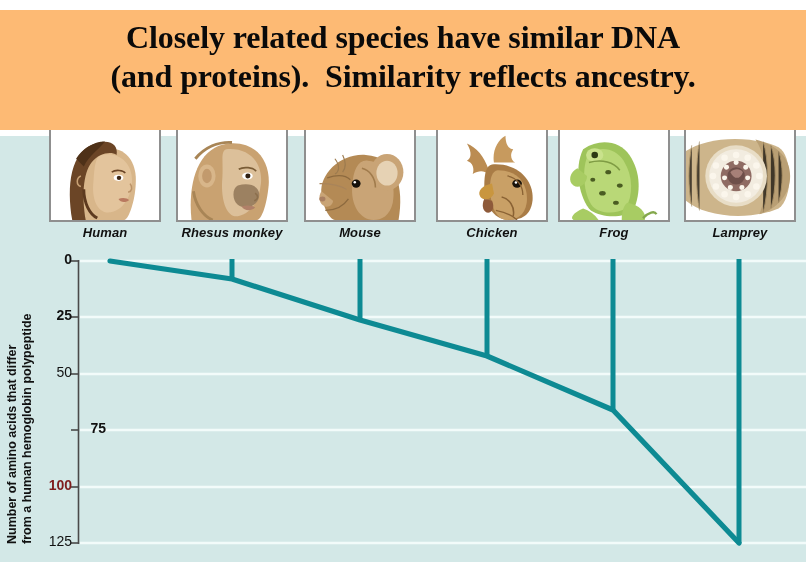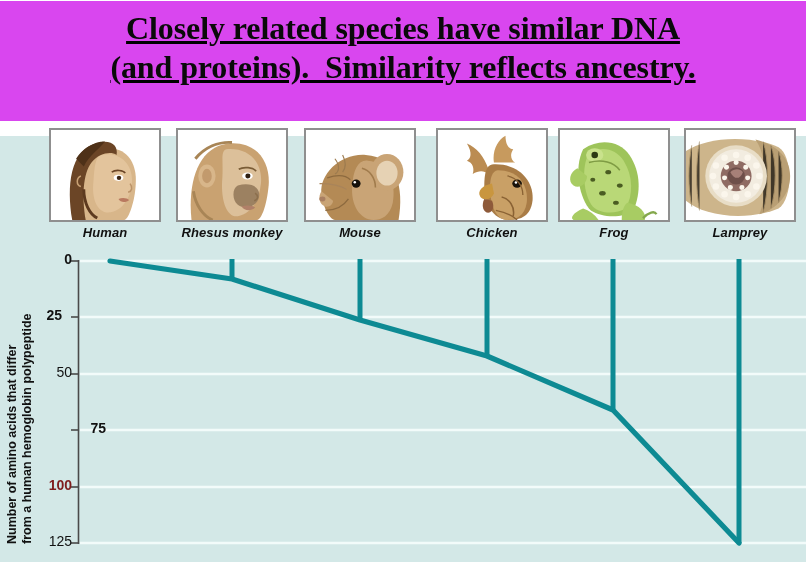--- a/index.html
+++ b/index.html
@@ -6,24 +6,24 @@
   body{
     width:806px;height:562px;overflow:hidden;
     background:#ffffff;
     font-family:"Liberation Sans",sans-serif;
     position:relative;
   }
   #slide{position:absolute;inset:0;}
 
   
   .title-block{
-    position:absolute;left:0;top:1px;width:806px;height:120px;
+    position:absolute;left:0;top:10px;width:806px;height:120px;
     display:flex;flex-direction:column;align-items:center;justify-content:flex-start;
     padding-top:8px;box-sizing:border-box;
-    background:#d946ef;z-index:5;text-decoration:underline;
+    background:#fdba74;z-index:5;
   }
   .title-line{
     font-family:"Liberation Serif",serif;
     font-weight:bold;font-size:32px;line-height:1.22;color:#0a0a0a;
     white-space:pre;letter-spacing:-0.1px;text-align:center;
   }
 
   
   .band{
     position:absolute;left:0;top:136px;width:806px;height:426px;
@@ -277,20 +277,20 @@
         <line x1="360" y1="11" x2="360" y2="72"></line>
         <line x1="487" y1="11" x2="487" y2="108"></line>
         <line x1="613" y1="11" x2="613" y2="162"></line>
         <line x1="739" y1="11" x2="739" y2="295"></line>
       </g>
 
       <polyline points="110,13 232,31 360,72 487,108 613,162 739,295" fill="none" stroke="#0d8a93" stroke-width="5.2" stroke-linejoin="round" stroke-linecap="round"></polyline>
     </svg>
 
     <div style="position:absolute;left:30px;top:3px;width:42px;text-align:right;font-size:14px;font-weight:bold;color:#111;">0</div>
-    <div style="position:absolute;left:20px;top:59px;width:42px;text-align:right;font-size:14px;font-weight:bold;color:#111;">25</div>
+    <div style="position:absolute;left:30px;top:59px;width:42px;text-align:right;font-size:14px;font-weight:bold;color:#111;">25</div>
     <div style="position:absolute;left:30px;top:116px;width:42px;text-align:right;font-size:14px;font-weight:normal;color:#111;">50</div>
     <div style="position:absolute;left:30px;top:172px;width:42px;text-align:right;font-size:14px;font-weight:bold;color:#111;padding-left:34px;">75</div>
     <div style="position:absolute;left:26px;top:229px;width:46px;text-align:right;font-size:14px;font-weight:bold;color:#7f1d1d;">100</div>
     <div style="position:absolute;left:26px;top:285px;width:46px;text-align:right;font-size:14px;font-weight:normal;color:#111;">125</div>
   </div>
 
 </div>
 
 </body></html>

